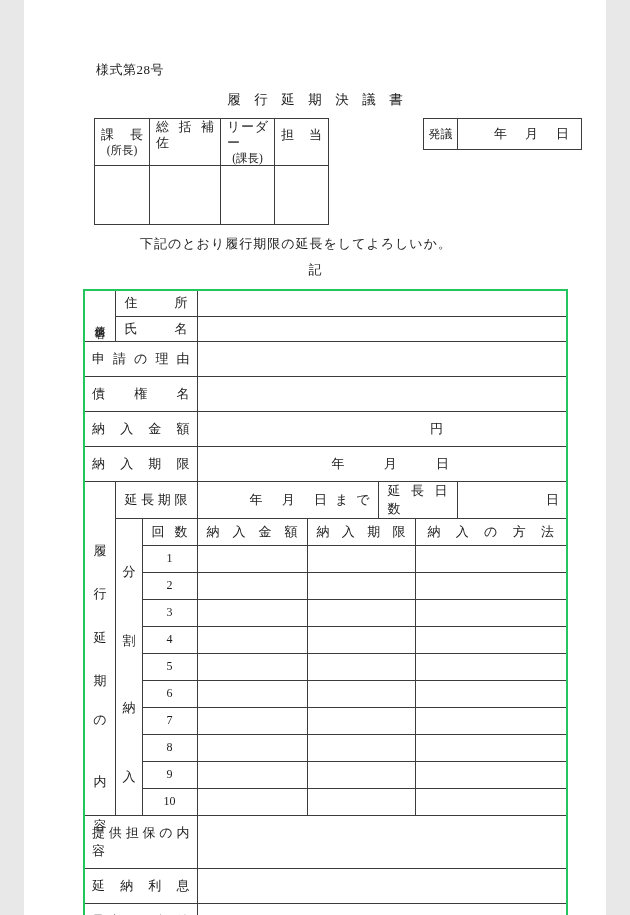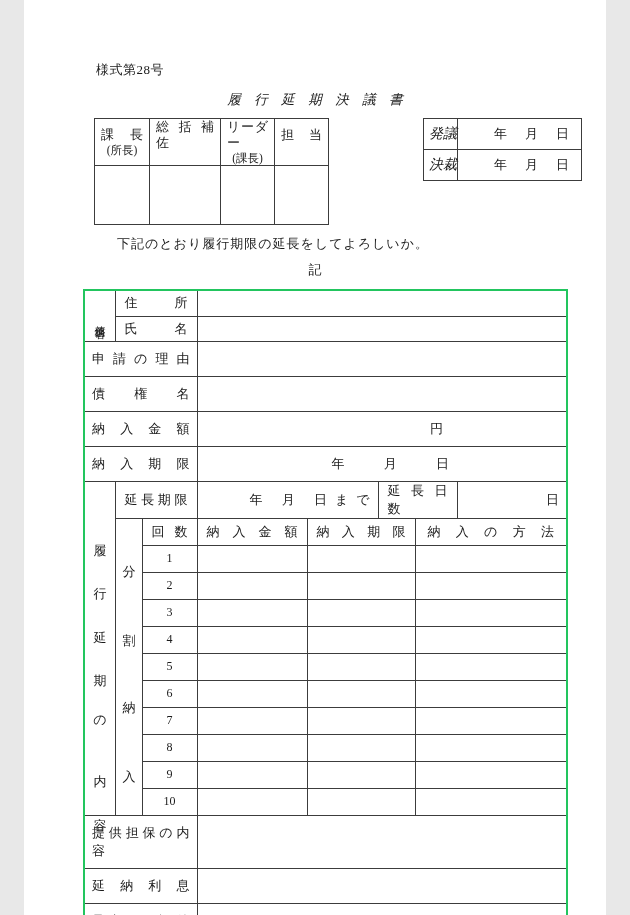--- a/index.html
+++ b/index.html
@@ -10,39 +10,39 @@
     height: 915px;
     margin: 0 auto;
     background: #ffffff;
     font-family: "Liberation Serif", "DejaVu Serif", serif;
     color: #1b1b1b;
     overflow: hidden;
   }
   .abs { position: absolute; }
 
   .form-number { left: 72px; top: 61px; font-size: 13px; letter-spacing: 0.5px; }
-  .doc-title { left: 0; right: 0; top: 91px; text-align: center; font-size: 13.5px; font-style: italic; }
-  .intro-line { left: 93px; top: 235px; font-size: 13px; letter-spacing: 1px; }
+  .doc-title { left: 0; right: 0; top: 91px; text-align: center; font-size: 13.5px; }
+  .intro-line { left: 116px; top: 235px; font-size: 13px; letter-spacing: 1px; }
   .ki-line { left: 0; right: 0; top: 261px; text-align: center; font-size: 13px; }
 
   table { border-collapse: collapse; table-layout: fixed; }
   td, th { font-weight: normal; vertical-align: middle; font-size: 13px; padding: 0; }
 
   
   .approval { left: 70px; top: 118px; border: 1.5px solid #222; }
   .approval th, .approval td { border: 1px solid #3c3c3c; }
   .approval .hd { height: 45px; vertical-align: middle; }
   .approval .stamp { height: 59px; }
   .l1 { text-align: justify; text-align-last: justify; padding: 0 6px; font-size: 13px; line-height: 16px; }
   .l2 { text-align: center; font-size: 11.5px; line-height: 14px; min-height: 14px; }
 
   
   .datetbl { left: 399px; top: 118px; border: 1.5px solid #222; }
   .datetbl td { border: 1px solid #3c3c3c; height: 31px; }
-  .dlabel { text-align: right; font-size: 14px; font-style: italic; }
+  .dlabel { text-align: center; font-size: 12px; }
   .dval { text-align: justify; text-align-last: justify; padding: 0 12px 0 36px; font-size: 13px; }
 
   
   .main { left: 59px; top: 289px; border: 2px solid #22c55e; }
   .main td { border: 1px solid #3c3c3c; }
   .rh24 { height: 24px; } .rh25 { height: 25px; } .rh26 { height: 26px; } .rh27 { height: 27px; }
 
   .lbl3 { text-align: justify; text-align-last: justify; padding: 8px 7px; }
   .lbl2 { text-align: justify; text-align-last: justify; padding: 0 9px; }
   .hcell { text-align: justify; text-align-last: justify; padding: 4px 9px; }
@@ -119,24 +119,20 @@
   <table class="abs datetbl">
     <colgroup>
         <col style="width:34px">
         <col style="width:124px">
       </colgroup>
     <tbody>
       <tr>
         <td class="dlabel">発議</td>
         <td class="dval">年 月 日</td>
       </tr>
-      <tr>
-        <td class="dlabel">決裁</td>
-        <td class="dval">年 月 日</td>
-      </tr>
     </tbody>
   </table>
 
   <div class="abs intro-line">下記のとおり履行期限の延長をしてよろしいか。</div>
   <div class="abs ki-line">記</div>
 
   <table class="abs main">
     <colgroup>
       <col style="width:31px">
         <col style="width:27px">

